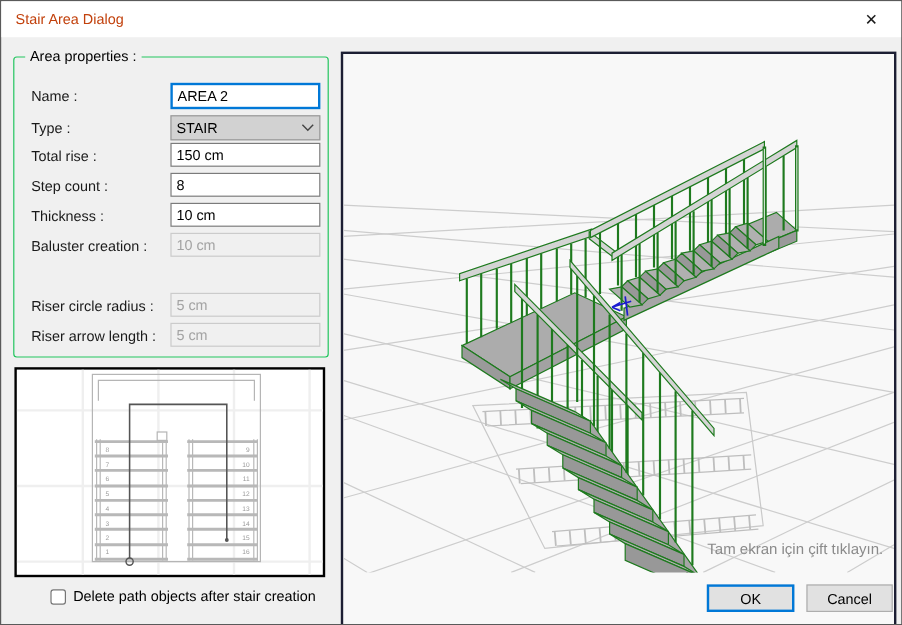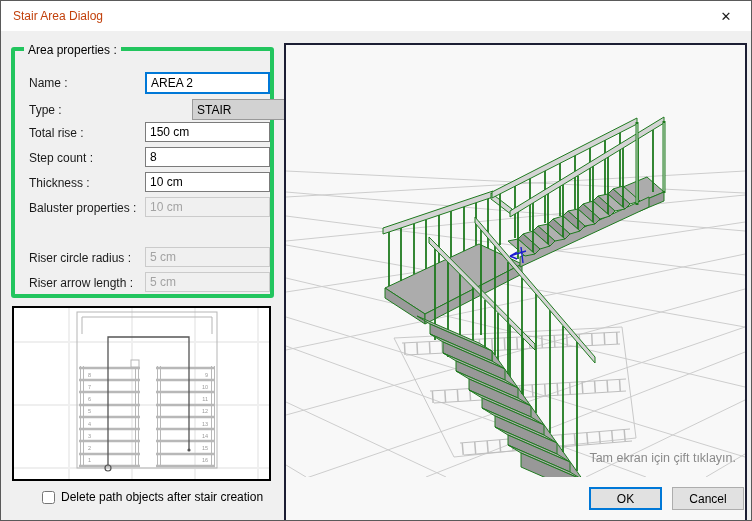--- a/index.html
+++ b/index.html
@@ -9,34 +9,34 @@
   .window { position:absolute; left:0; top:0; width:752px; height:521px;
             background:#f0f0f0; border:1px solid #5a5a5a; overflow:hidden; }
 
   .titlebar { position:absolute; left:0; top:0; width:100%; height:30px; background:#ffffff; }
   .title    { position:absolute; left:12px; top:8px; font-size:12px; color:#c2410c; }
   .close-btn{ position:absolute; right:10px; top:4px; width:30px; height:22px;
               display:flex; align-items:center; justify-content:center;
               font-size:13px; color:#1a1a1a; cursor:default; }
 
   .group { position:absolute; left:10px; top:46px; width:263px; height:251px;
-           border:4px solid #22c55e; border-radius:3px; }
+           border:1px solid #22c55e; border-radius:3px; }
   .legend { position:absolute; left:9px; top:-8px; background:#f0f0f0; padding:0 4px; font-size:12px; }
 
   .frow   { position:absolute; left:0; width:100%; height:21px; }
   .frow label { position:absolute; left:14px; top:4px; font-size:12px; color:#1a1a1a; }
   .frow .dislab { color:#1a1a1a; }
   .txt { position:absolute; left:130px; top:0; width:125px; height:20px;
          border:1px solid #7b7b7b; background:#fff; font-family:"Liberation Sans",sans-serif;
          font-size:12px; padding:0 4px; color:#000; }
   .txt.focus { height:22px; border:2px solid #0078d7; }
   .txt.dis { background:#f0f0f0; border:1px solid #cbcbcb; color:#a3a3a3; }
   .combo { position:absolute; left:130px; top:0; width:125px; height:21px;
            background:#d2d2d2; border:1px solid #999; display:flex; align-items:center;
-           padding:0 4px;margin-left:47px; }
+           padding:0 4px; }
   .combo .cval { flex:1; font-size:12px; color:#000; }
 
   .plan-box { position:absolute; left:11px; top:305px; width:259px; height:175px;
               border:2px solid #000; background:#fff; }
   .viewer-box { position:absolute; left:283px; top:42px; width:463px; height:512px;
                 border:2px solid #1c1e33; background:#f8f8f8; }
 
   .footer-check { position:absolute; left:15px; top:489px; display:flex; align-items:center;margin-left:26px; }
   .footer-check input { width:13px; height:13px; margin:0 6px 0 0; }
   .footer-check span { font-size:12px; }
@@ -86,21 +86,21 @@
       <label>Step count :</label>
       <input class="txt" value="8" style="">
     </div>
 
     <div class="frow" style="top:121px">
       <label>Thickness :</label>
       <input class="txt" value="10 cm" style="">
     </div>
 
     <div class="frow" style="top:146px">
-      <label class="dislab">Baluster properties :</label>
+      <label class="dislab">Baluster creation :</label>
       <input class="txt dis" disabled="" value="10 cm" style="">
     </div>
 
 
     <div class="frow" style="top:196px">
       <label class="dislab">Riser circle radius :</label>
       <input class="txt dis" disabled="" value="5 cm" style="">
     </div>
 
     <div class="frow" style="top:221px">

